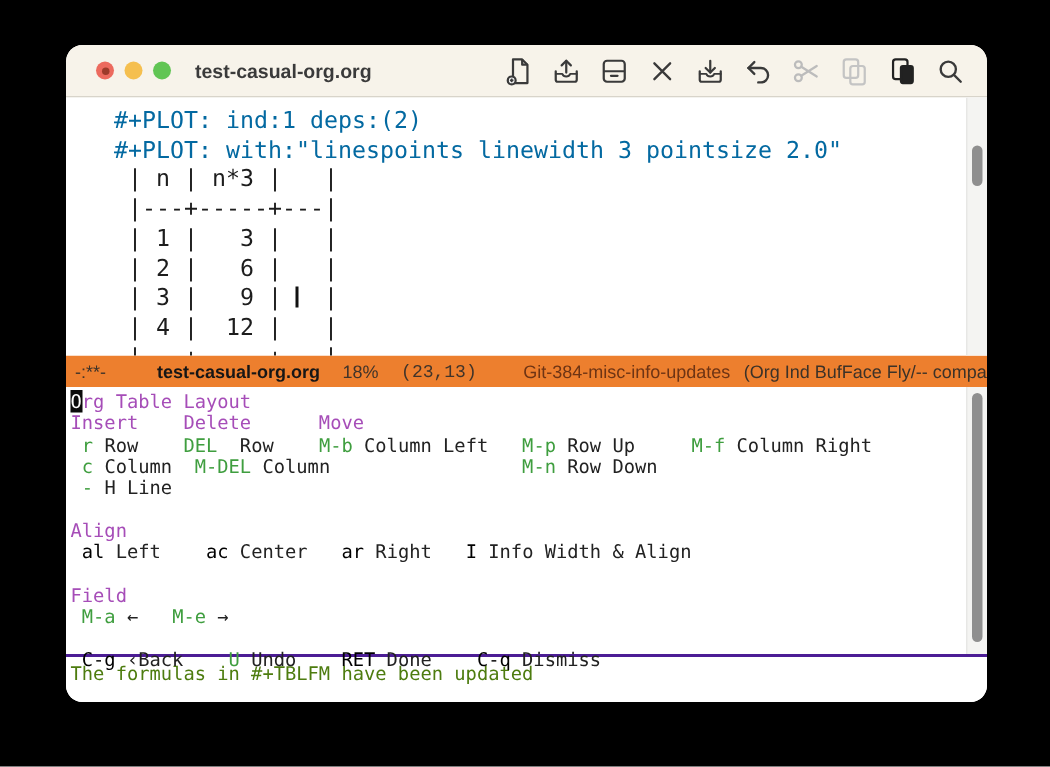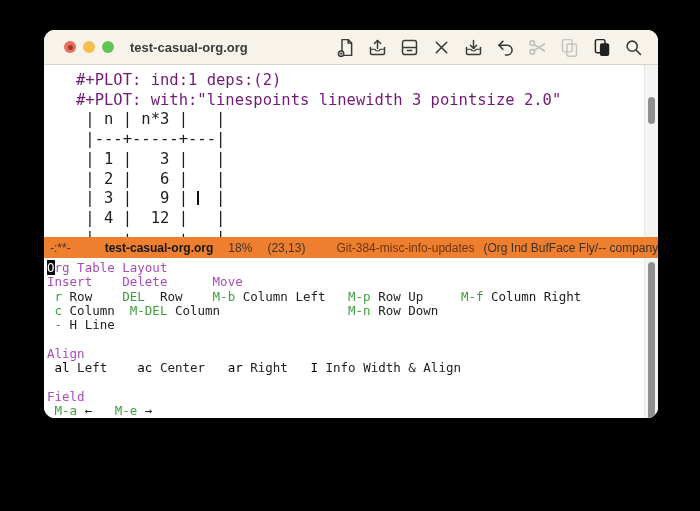--- a/index.html
+++ b/index.html
@@ -1,18 +1,18 @@
 <!DOCTYPE html>
 <html><head>
 <meta charset="utf-8">
 <style>
   html,body{margin:0;padding:0;}
   body{width:700px;height:511px;background:#000;position:relative;overflow:hidden;
        font-family:"Liberation Sans",sans-serif;}
-  .window{position:absolute;left:44px;top:30px;width:614px;height:388px;background:#fff;
+  .window{position:absolute;left:44px;top:30px;width:614px;height:438px;background:#fff;
           border-radius:11px;overflow:hidden;box-shadow:0 12px 34px rgba(0,0,0,.55);}
 
   
   .titlebar{height:34px;background:#f7f3ea;border-bottom:1px solid #d8d4ca;
             display:flex;align-items:center;padding:0 12px;}
   .lights{display:flex;gap:7px;margin-left:8px;}
   .light{width:12px;height:12px;border-radius:50%;position:relative;}
   .light.red{background:#ec6a5e;}
   .light.red::after{content:"";position:absolute;left:3.5px;top:3.5px;width:5px;height:5px;
                     border-radius:50%;background:#9c3a2a;}
@@ -20,34 +20,34 @@
   .light.green{background:#61c554;}
   .wtitle{font-size:13px;font-weight:700;color:#3a3a3a;margin-left:16px;}
   .toolbar{margin-left:auto;display:flex;gap:11px;align-items:center;margin-right:2px;}
   .tool{width:21px;height:21px;display:block;cursor:default;}
   .tool svg{width:21px;height:21px;display:block;}
 
   
   .buffer{position:relative;height:172px;background:#fff;overflow:hidden;}
   .buffer .text{font:15.5px/19.7px "DejaVu Sans Mono",monospace;color:#1d1d1d;
                 padding:6px 0 0 32px;white-space:pre;}
-  .meta{color:#701a75;}
+  .meta{color:#0369a1;}
   .bar{display:inline-block;width:2px;height:14px;background:#111;margin-right:-2px;
        transform:translateY(2px);}
 
   .vtrack{position:absolute;top:0;right:0;width:13px;height:100%;background:#f4f4f2;
           border-left:1px solid #e7e7e5;}
   .vthumb{position:absolute;left:3px;width:7px;border-radius:4px;background:#8f8f8f;}
 
   
   .modeline{height:21px;background:#ed7f2e;display:flex;align-items:center;
             font-size:12px;color:#41342a;white-space:nowrap;overflow:hidden;padding:0 0 0 6px;}
   .ml-file{font-weight:700;color:#161616;margin-left:34px;}
   .ml-pct{margin-left:15px;}
-  .ml-pos{margin-left:15px;}
+  .ml-pos{margin-left:15px;font-family:Liberation Mono, monospace;}
   .ml-branch{margin-left:31px;color:#6e3414;}
   .ml-modes{margin-left:9px;color:#3c3228;}
 
   
   .transient{position:relative;height:180px;background:#fff;box-sizing:border-box;
              border-bottom:2px solid #4c1d95;}
   .transient .text{font:12.5px/14.35px "DejaVu Sans Mono",monospace;color:#222;
                    padding:3px 0 0 3px;white-space:pre;}
   .h{color:#a64db8;}
   .k{color:#3f9e3f;}

